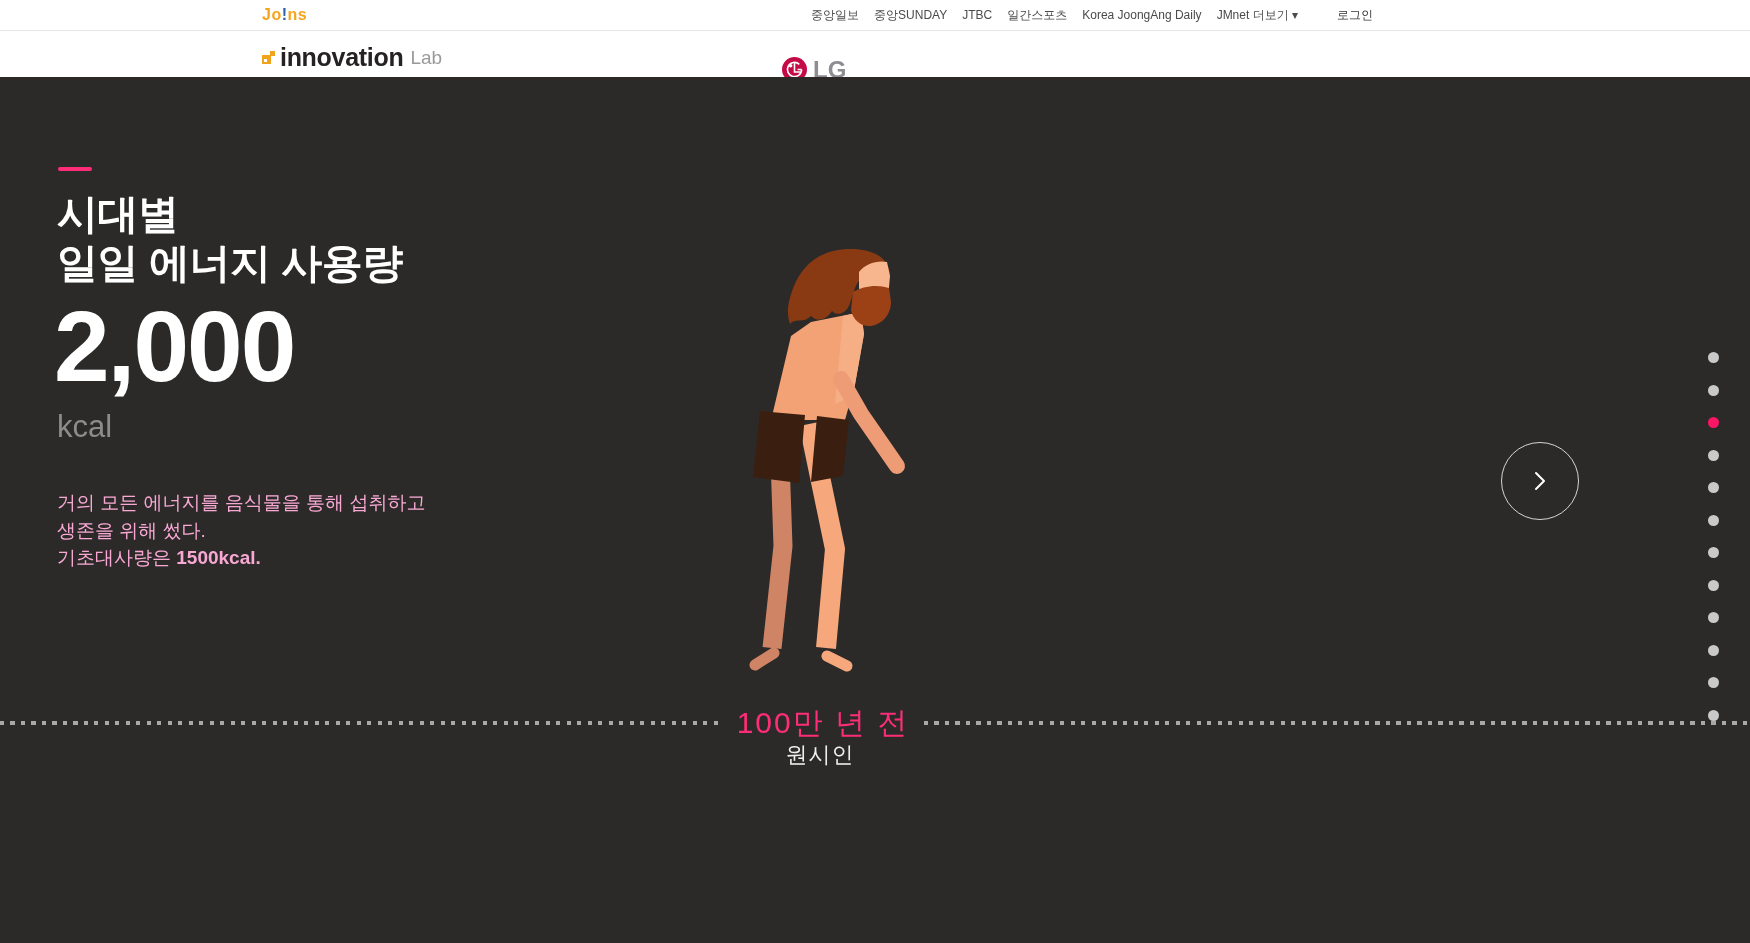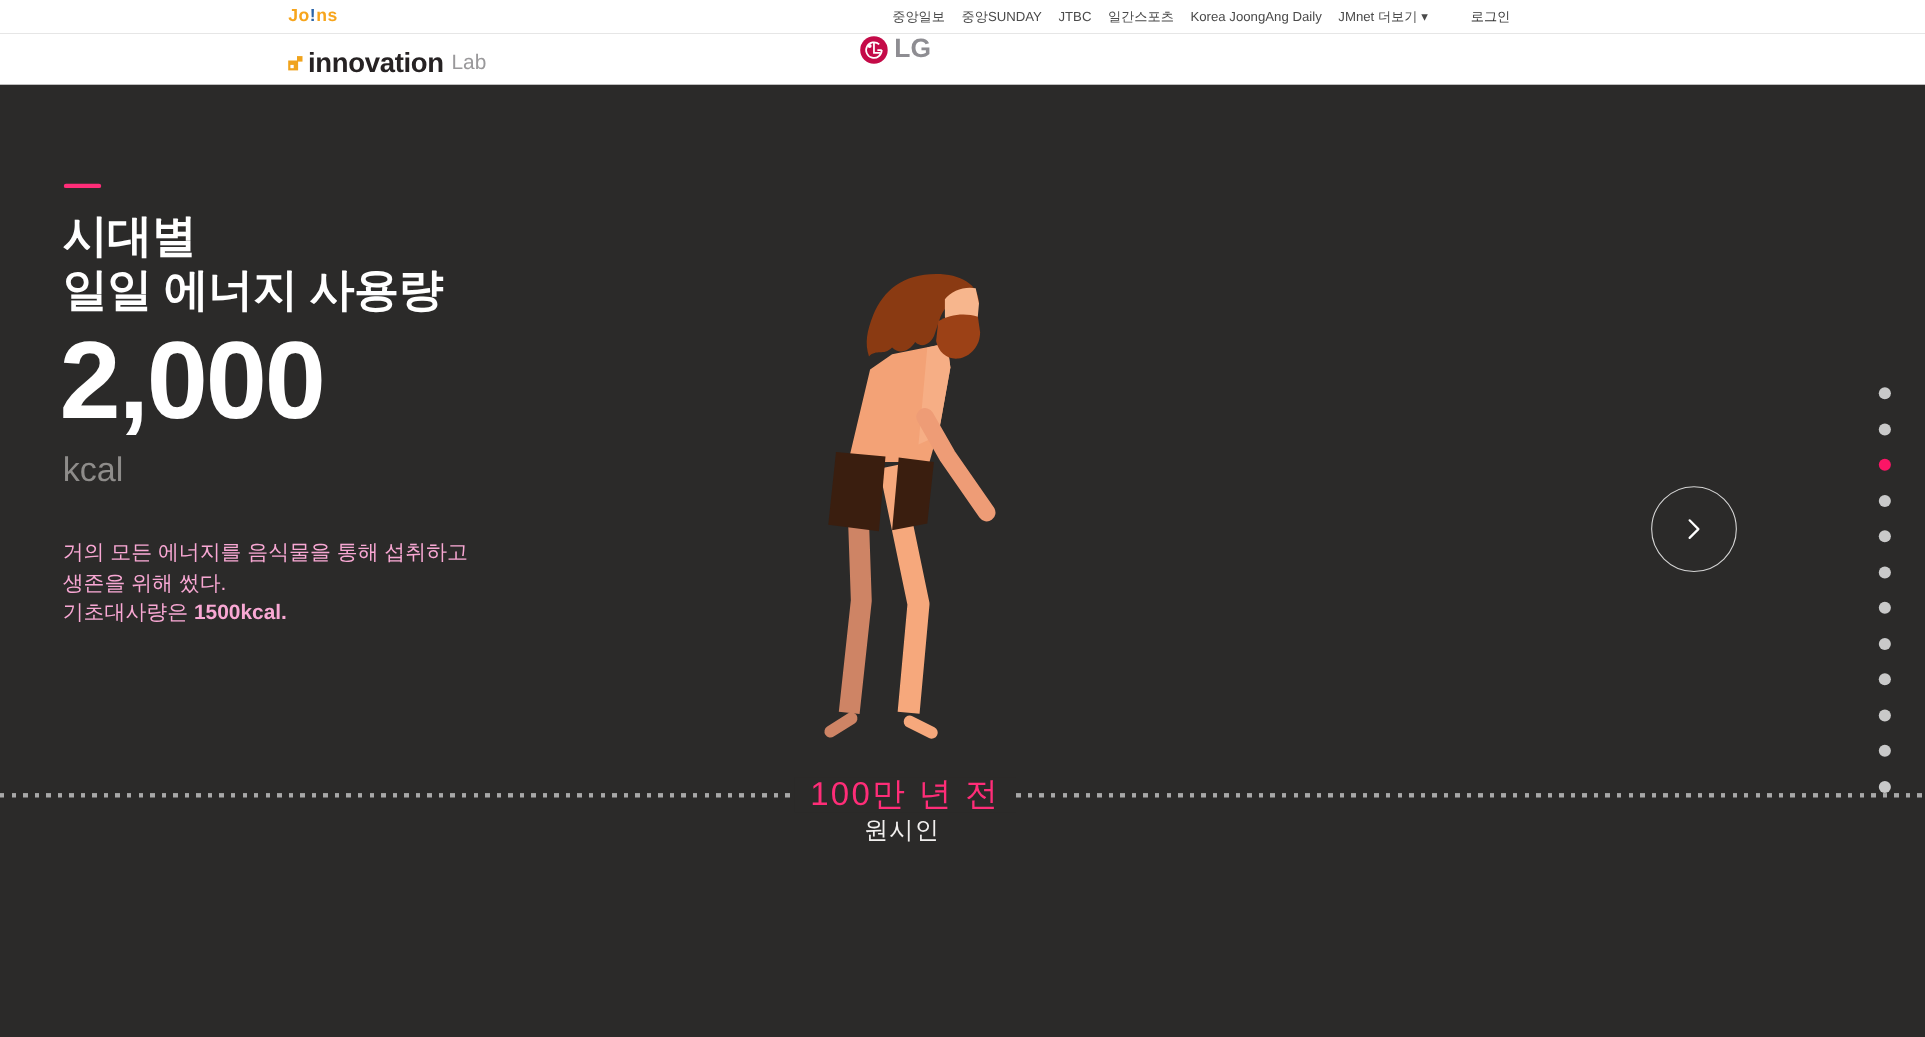--- a/index.html
+++ b/index.html
@@ -18,21 +18,21 @@
 
   
   .header{position:absolute;left:0;top:31px;width:1750px;height:46px;background:#fff;}
   .brand{position:absolute;left:262px;top:12px;display:flex;align-items:center;gap:5px;cursor:pointer;}
   .brand-icon{position:relative;width:13px;height:13px;display:inline-block;}
   .brand-icon .b1{position:absolute;left:0;bottom:0;width:9px;height:9px;background:#f0a31c;}
   .brand-icon .b2{position:absolute;right:0;top:0;width:5px;height:5px;background:#f0a31c;}
   .brand-icon .b3{position:absolute;left:2px;bottom:2px;width:3px;height:3px;background:#fff;}
   .brand-name{font-size:25px;font-weight:bold;color:#262223;letter-spacing:-0.3px;}
   .brand-suffix{font-size:19px;color:#9a999b;margin-left:2px;}
-  .lg-logo{position:absolute;left:781px;top:0;display:flex;align-items:center;gap:5px;cursor:pointer;}
+  .lg-logo{position:absolute;left:781px;top:25px;display:flex;align-items:flex-start;gap:5px;cursor:pointer;}
   .lg-text{font-size:24px;font-weight:bold;color:#8e8d92;letter-spacing:0;}
   .social-row{position:absolute;left:1256px;top:44px;width:116px;display:flex;
               justify-content:space-between;align-items:center;}
   .social-row .sicon{width:18px;height:18px;color:#9b9b9b;cursor:pointer;display:flex;
                      align-items:center;justify-content:center;}
   .social-row svg{width:16px;height:16px;fill:#9b9b9b;}
 
   
   .hero{position:absolute;left:0;top:77px;width:1750px;height:866px;background:#2b2a29;}
   .accent-dash{position:absolute;left:58px;top:90px;width:34px;height:4px;background:#ff2d78;border-radius:2px;}

